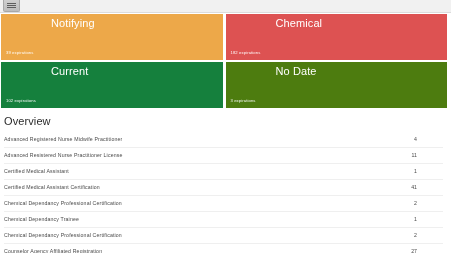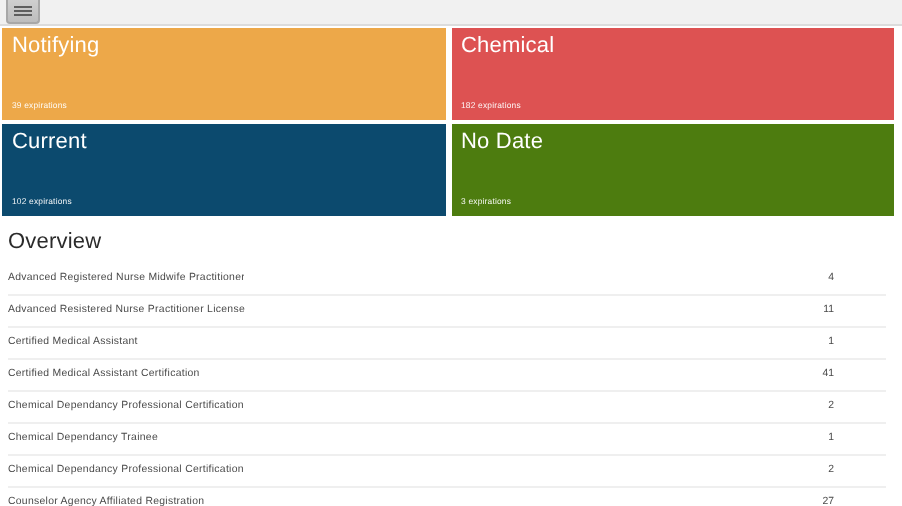--- a/index.html
+++ b/index.html
@@ -65,20 +65,21 @@
     overflow: hidden;
     cursor: pointer;
   }
   .tile-title {
     display: block;
     color: #ffffff;
     font-size: 11px;
     font-weight: 300;
     line-height: 13px;
     letter-spacing: 0.1px;
+    margin-left: 45px;
   }
   .tile-count {
     position: absolute;
     left: 5px;
     bottom: 4px;
     color: #ffffff;
     font-size: 4.2px;
     line-height: 6px;
     letter-spacing: 0.1px;
     opacity: 0.95;
@@ -143,21 +144,21 @@
 
 <div class="tiles">
   <div class="tile" style="background:#EDA849">
     <span class="tile-title">Notifying</span>
     <span class="tile-count">39 expirations</span>
   </div>
   <div class="tile" style="background:#DD5252">
     <span class="tile-title">Chemical</span>
     <span class="tile-count">182 expirations</span>
   </div>
-  <div class="tile" style="background:#0c4a6e">
+  <div class="tile" style="background:#15803d">
     <span class="tile-title">Current</span>
     <span class="tile-count">102 expirations</span>
   </div>
   <div class="tile" style="background:#4d7c0f">
     <span class="tile-title">No Date</span>
     <span class="tile-count">3 expirations</span>
   </div>
 </div>
 
 <div class="overview">

